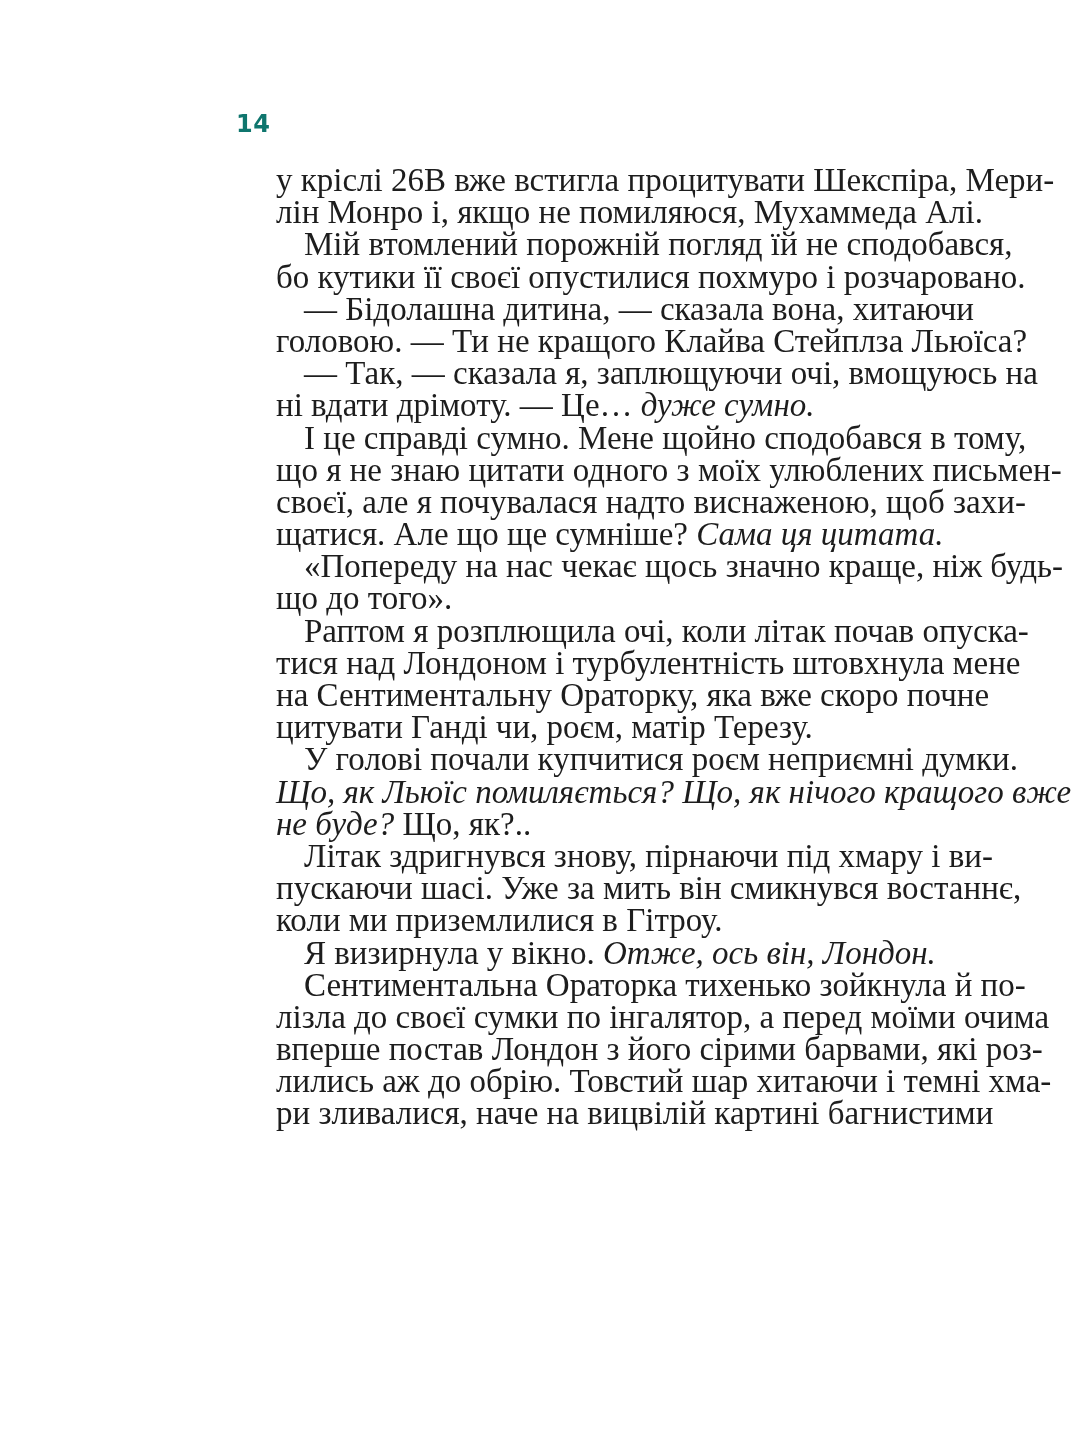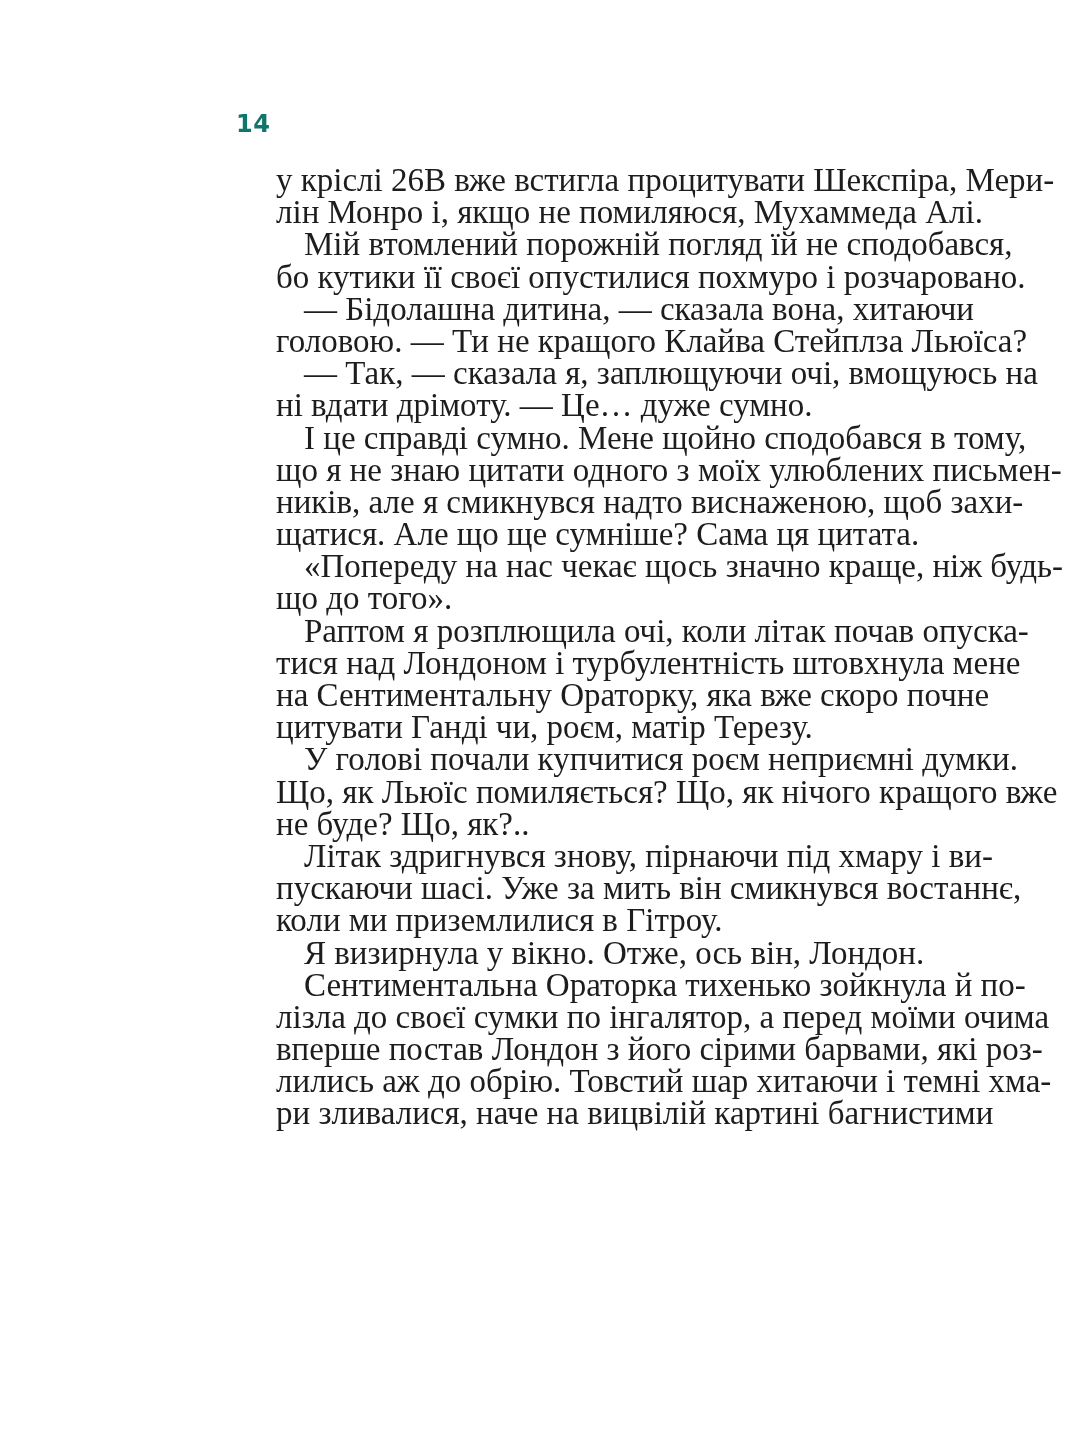--- a/index.html
+++ b/index.html
@@ -42,39 +42,40 @@
       text-align: justify;
       text-align-last: justify;
     }
     .line.last {
       text-align-last: left;
     }
     .line.indent {
       padding-left: 28px;
     }
     .seg-italic {
+      font-style: italic;
     }
   </style>
 </head>
 <body>
 
 <div class="page-number">14</div>
 
 <div class="text-block" id="text-block">
     <div class="line"><span class="seg-regular">у кріслі 26В вже встигла процитувати Шекспіра, Мери-</span></div>
     <div class="line last"><span class="seg-regular">лін Монро і, якщо не помиляюся, Мухаммеда Алі.</span></div>
     <div class="line indent"><span class="seg-regular">Мій втомлений порожній погляд їй не сподобався,</span></div>
     <div class="line"><span class="seg-regular">бо кутики її своєї опустилися похмуро і розчаровано.</span></div>
     <div class="line indent"><span class="seg-regular">— Бідолашна дитина, — сказала вона, хитаючи</span></div>
     <div class="line"><span class="seg-regular">головою. — Ти не кращого Клайва Стейплза Льюїса?</span></div>
     <div class="line indent"><span class="seg-regular">— Так, — сказала я, заплющуючи очі, вмощуюсь на</span></div>
     <div class="line last"><span class="seg-regular">ні вдати дрімоту. — Це… </span><span class="seg-italic">дуже сумно.</span></div>
     <div class="line indent"><span class="seg-regular">І це справді сумно. Мене щойно сподобався в тому,</span></div>
     <div class="line"><span class="seg-regular">що я не знаю цитати одного з моїх улюблених письмен-</span></div>
-    <div class="line"><span class="seg-regular">ників, але я смикнувся надто виснаженою, щоб захи-</span></div>
+    <div class="line"><span class="seg-regular">своєї, але я почувалася надто виснаженою, щоб захи-</span></div>
     <div class="line last"><span class="seg-regular">щатися. Але що ще сумніше? </span><span class="seg-italic">Сама ця цитата.</span></div>
     <div class="line indent"><span class="seg-regular">«Попереду на нас чекає щось значно краще, ніж будь-</span></div>
     <div class="line last"><span class="seg-regular">що до того».</span></div>
     <div class="line indent"><span class="seg-regular">Раптом я розплющила очі, коли літак почав опуска-</span></div>
     <div class="line"><span class="seg-regular">тися над Лондоном і турбулентність штовхнула мене</span></div>
     <div class="line"><span class="seg-regular">на Сентиментальну Ораторку, яка вже скоро почне</span></div>
     <div class="line last"><span class="seg-regular">цитувати Ганді чи, роєм, матір Терезу.</span></div>
     <div class="line indent"><span class="seg-regular">У голові почали купчитися роєм неприємні думки.</span></div>
     <div class="line"><span class="seg-italic">Що, як Льюїс помиляється? Що, як нічого кращого вже</span></div>
     <div class="line last"><span class="seg-italic">не буде?</span><span class="seg-regular"> Що, як?..</span></div>

